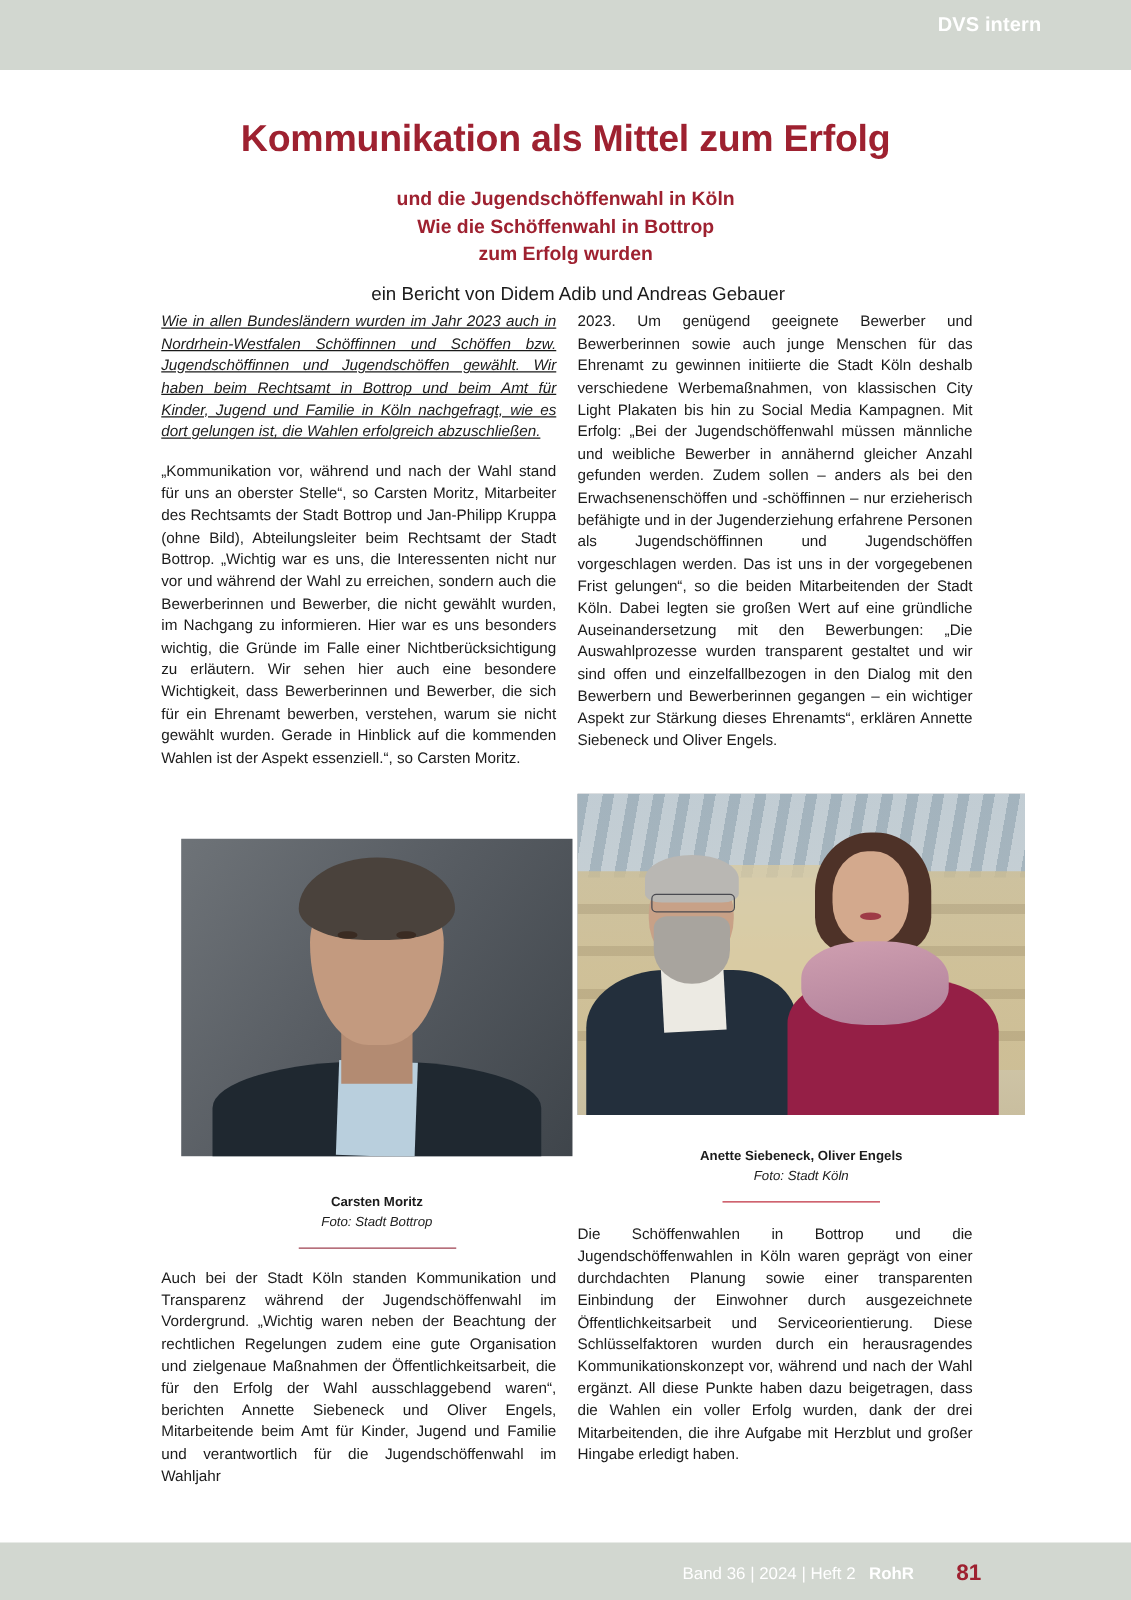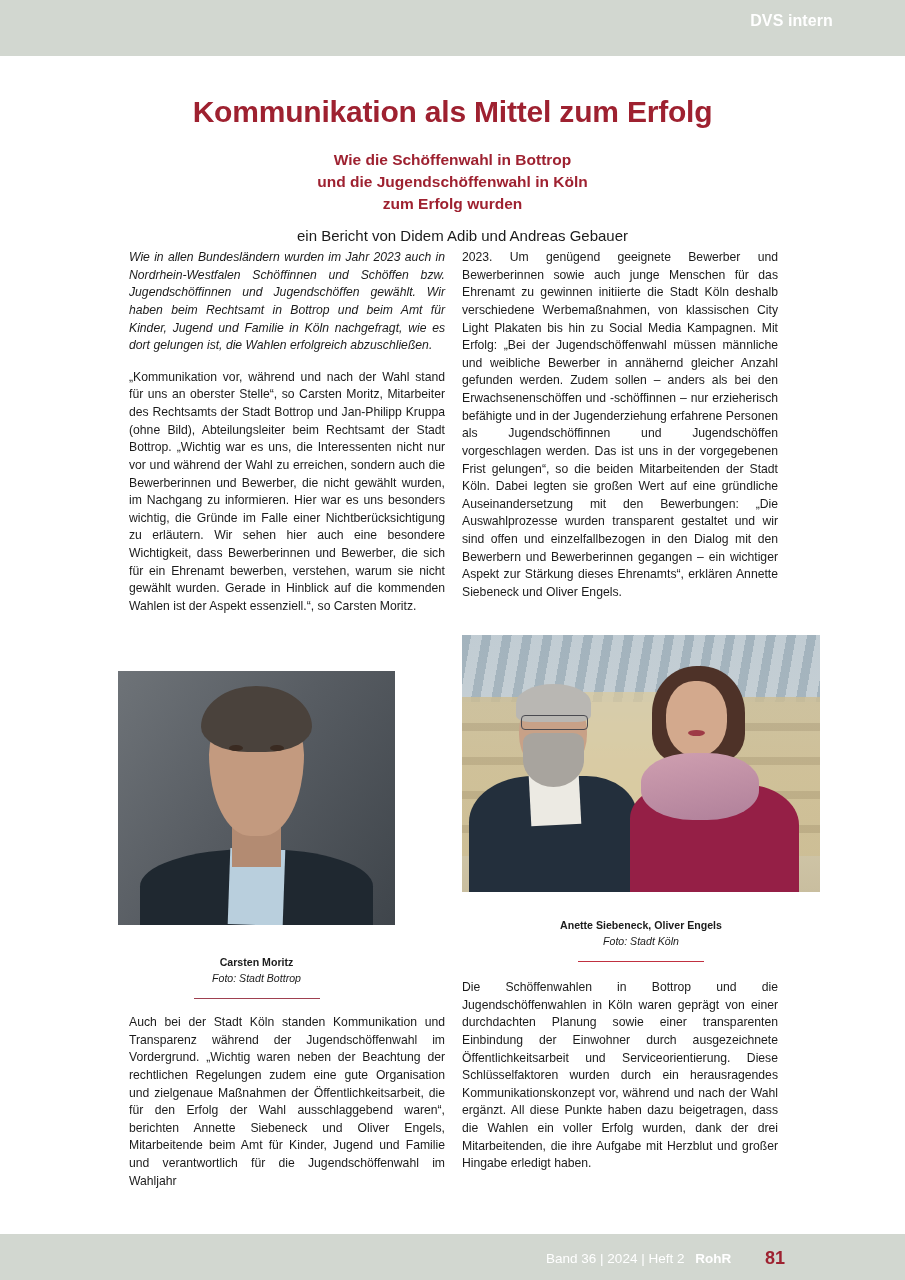--- a/index.html
+++ b/index.html
@@ -75,40 +75,41 @@
     text-align: justify;
     text-justify: inter-word;
     hyphens: manual;
     color: #1b1b1b;
   }
   .col-left  { left: 129px; }
   .col-right { left: 462px; }
 
   .lead {
     font-style: italic;
+    text-decoration: underline;
   }
   p.para {
     margin: 0 0 14px 0;
   }
   p.para:last-child { margin-bottom: 0; }
 
   .block-left-top   { top: 249px; }
   .block-right-top  { top: 249px; }
   .block-left-bottom{ top: 1014px; }
   .block-right-bottom{ top: 979px; }
 
   
   figure {
     margin: 0;
     position: absolute;
   }
   .fig-moritz {
-    left: 118px;
+    left: 145px;
     top: 671px;
-    width: 277px;
+    width: 313px;
   }
   .fig-koeln {
     left: 462px;
     top: 635px;
     width: 358px;
   }
   .photo {
     width: 100%;
     display: block;
     background: #8d9196;
@@ -271,22 +272,22 @@
 </head>
 <body>
 
 <div class="header-band">
   <div class="header-band-label">DVS intern</div>
 </div>
 
 <div class="title-block">
   <h1 class="main-title">Kommunikation als Mittel zum Erfolg</h1>
   <div class="subtitle">
+    <div>und die Jugendschöffenwahl in Köln</div>
     <div>Wie die Schöffenwahl in Bottrop</div>
-    <div>und die Jugendschöffenwahl in Köln</div>
     <div>zum Erfolg wurden</div>
   </div>
   <div class="byline">ein Bericht von Didem Adib und Andreas Gebauer</div>
 </div>
 
 <div class="col col-left block-left-top">
   <p class="para lead">Wie in allen Bundesländern wurden im Jahr 2023 auch in Nordrhein-Westfalen Schöffinnen und Schöffen bzw. Jugendschöffinnen und Jugendschöffen gewählt. Wir haben beim Rechtsamt in Bottrop und beim Amt für Kinder, Jugend und Familie in Köln nachgefragt, wie es dort gelungen ist, die Wahlen erfolgreich abzuschließen.</p>
   <p class="para">„Kommunikation vor, während und nach der Wahl stand für uns an oberster Stelle“, so Carsten Moritz, Mitarbeiter des Rechtsamts der Stadt Bottrop und Jan-Philipp Kruppa (ohne Bild), Abteilungsleiter beim Rechtsamt der Stadt Bottrop. „Wichtig war es uns, die Interessenten nicht nur vor und während der Wahl zu erreichen, sondern auch die Bewerberinnen und Bewerber, die nicht gewählt wurden, im Nachgang zu informieren. Hier war es uns besonders wichtig, die Gründe im Falle einer Nichtberücksichtigung zu erläutern. Wir sehen hier auch eine besondere Wichtigkeit, dass Bewerberinnen und Bewerber, die sich für ein Ehrenamt bewerben, verstehen, warum sie nicht gewählt wurden. Gerade in Hinblick auf die kommenden Wahlen ist der Aspekt essenziell.“, so Carsten Moritz.</p>
 </div>
 

